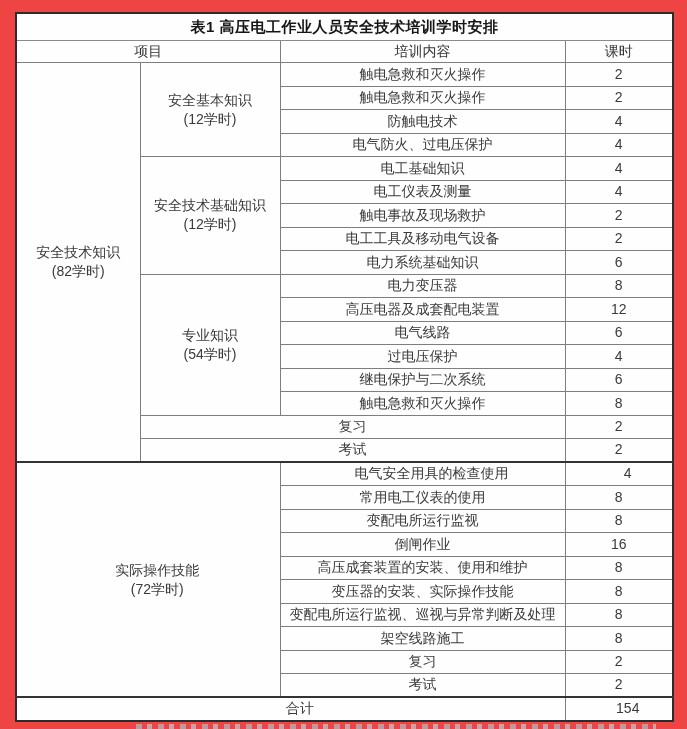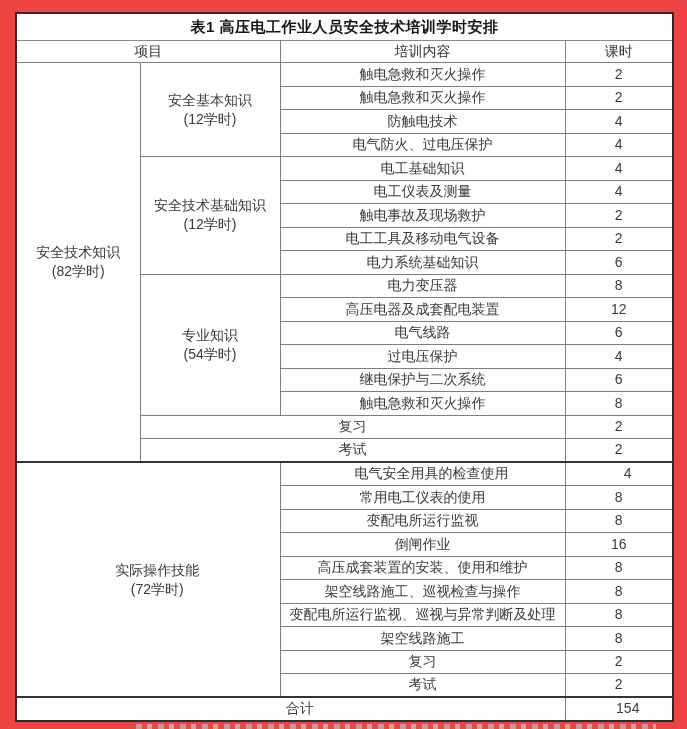--- a/index.html
+++ b/index.html
@@ -191,21 +191,21 @@
     </tr>
     <tr class="data-row">
       <td>倒闸作业</td>
       <td>16</td>
     </tr>
     <tr class="data-row">
       <td>高压成套装置的安装、使用和维护</td>
       <td>8</td>
     </tr>
     <tr class="data-row">
-      <td>架空线路施工、巡视检查与操作</td>
+      <td>变压器的安装、实际操作技能</td>
       <td>8</td>
     </tr>
     <tr class="data-row">
       <td>变配电所运行监视、巡视与异常判断及处理</td>
       <td>8</td>
     </tr>
     <tr class="data-row">
       <td>架空线路施工</td>
       <td>8</td>
     </tr>

